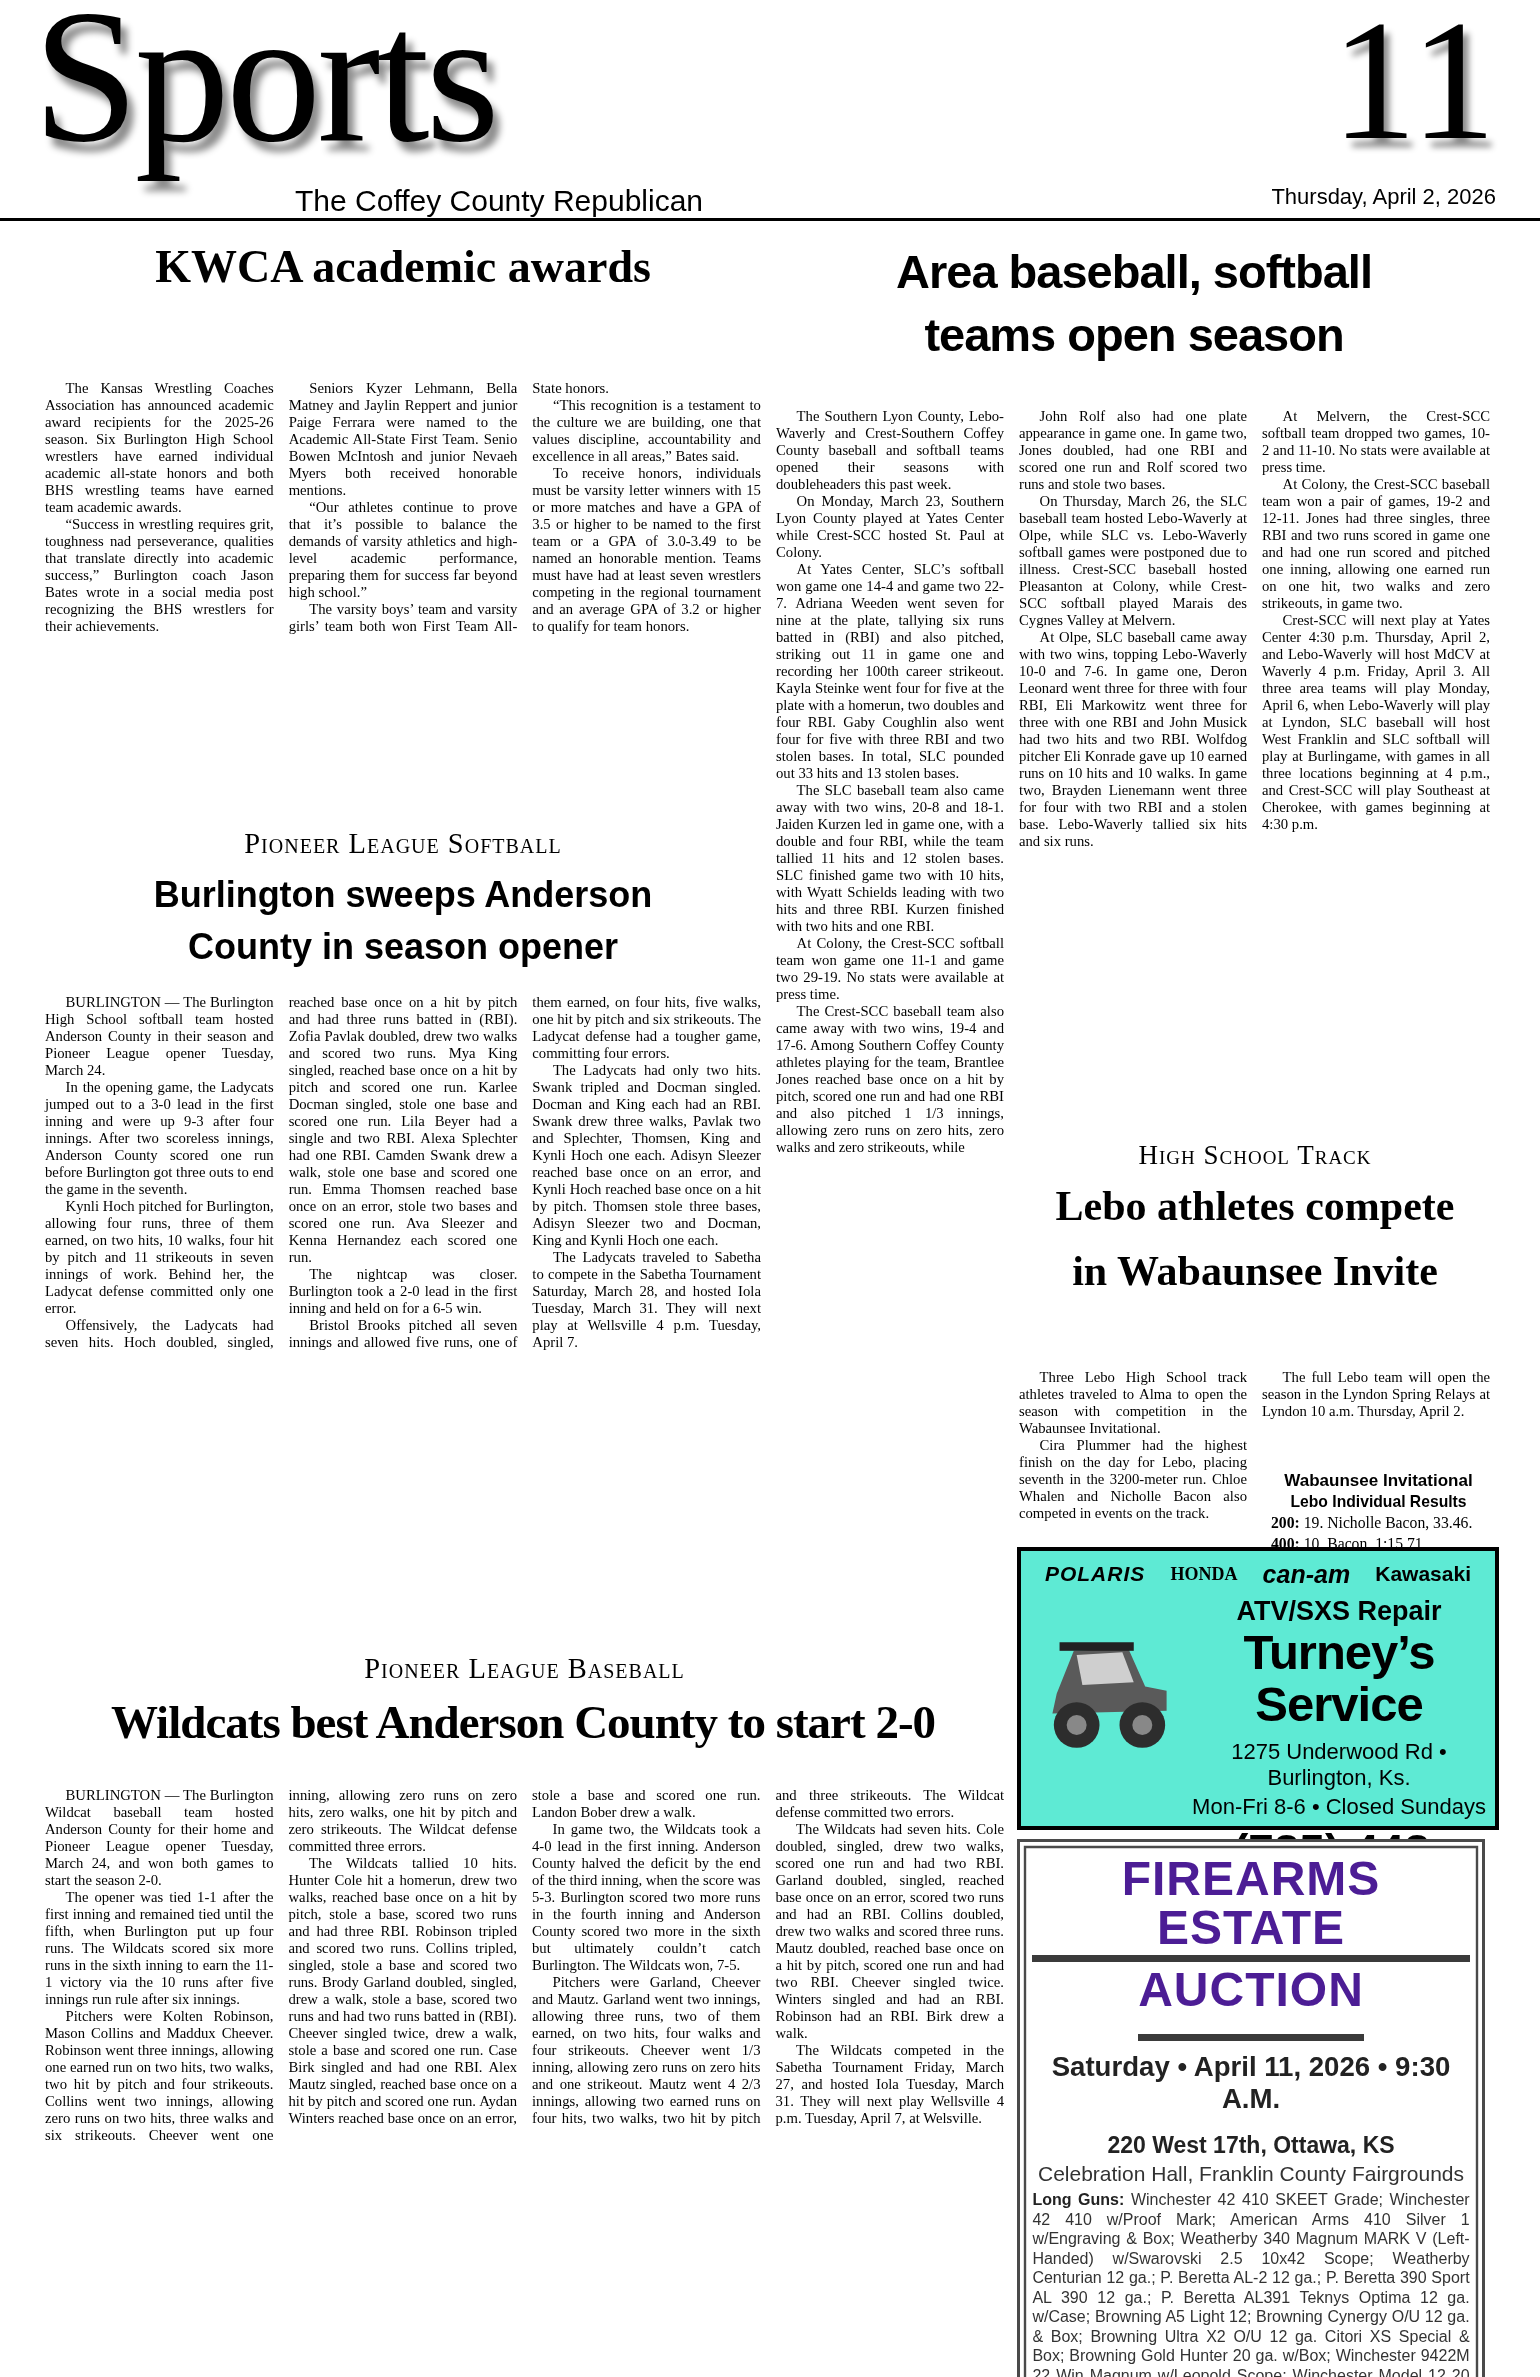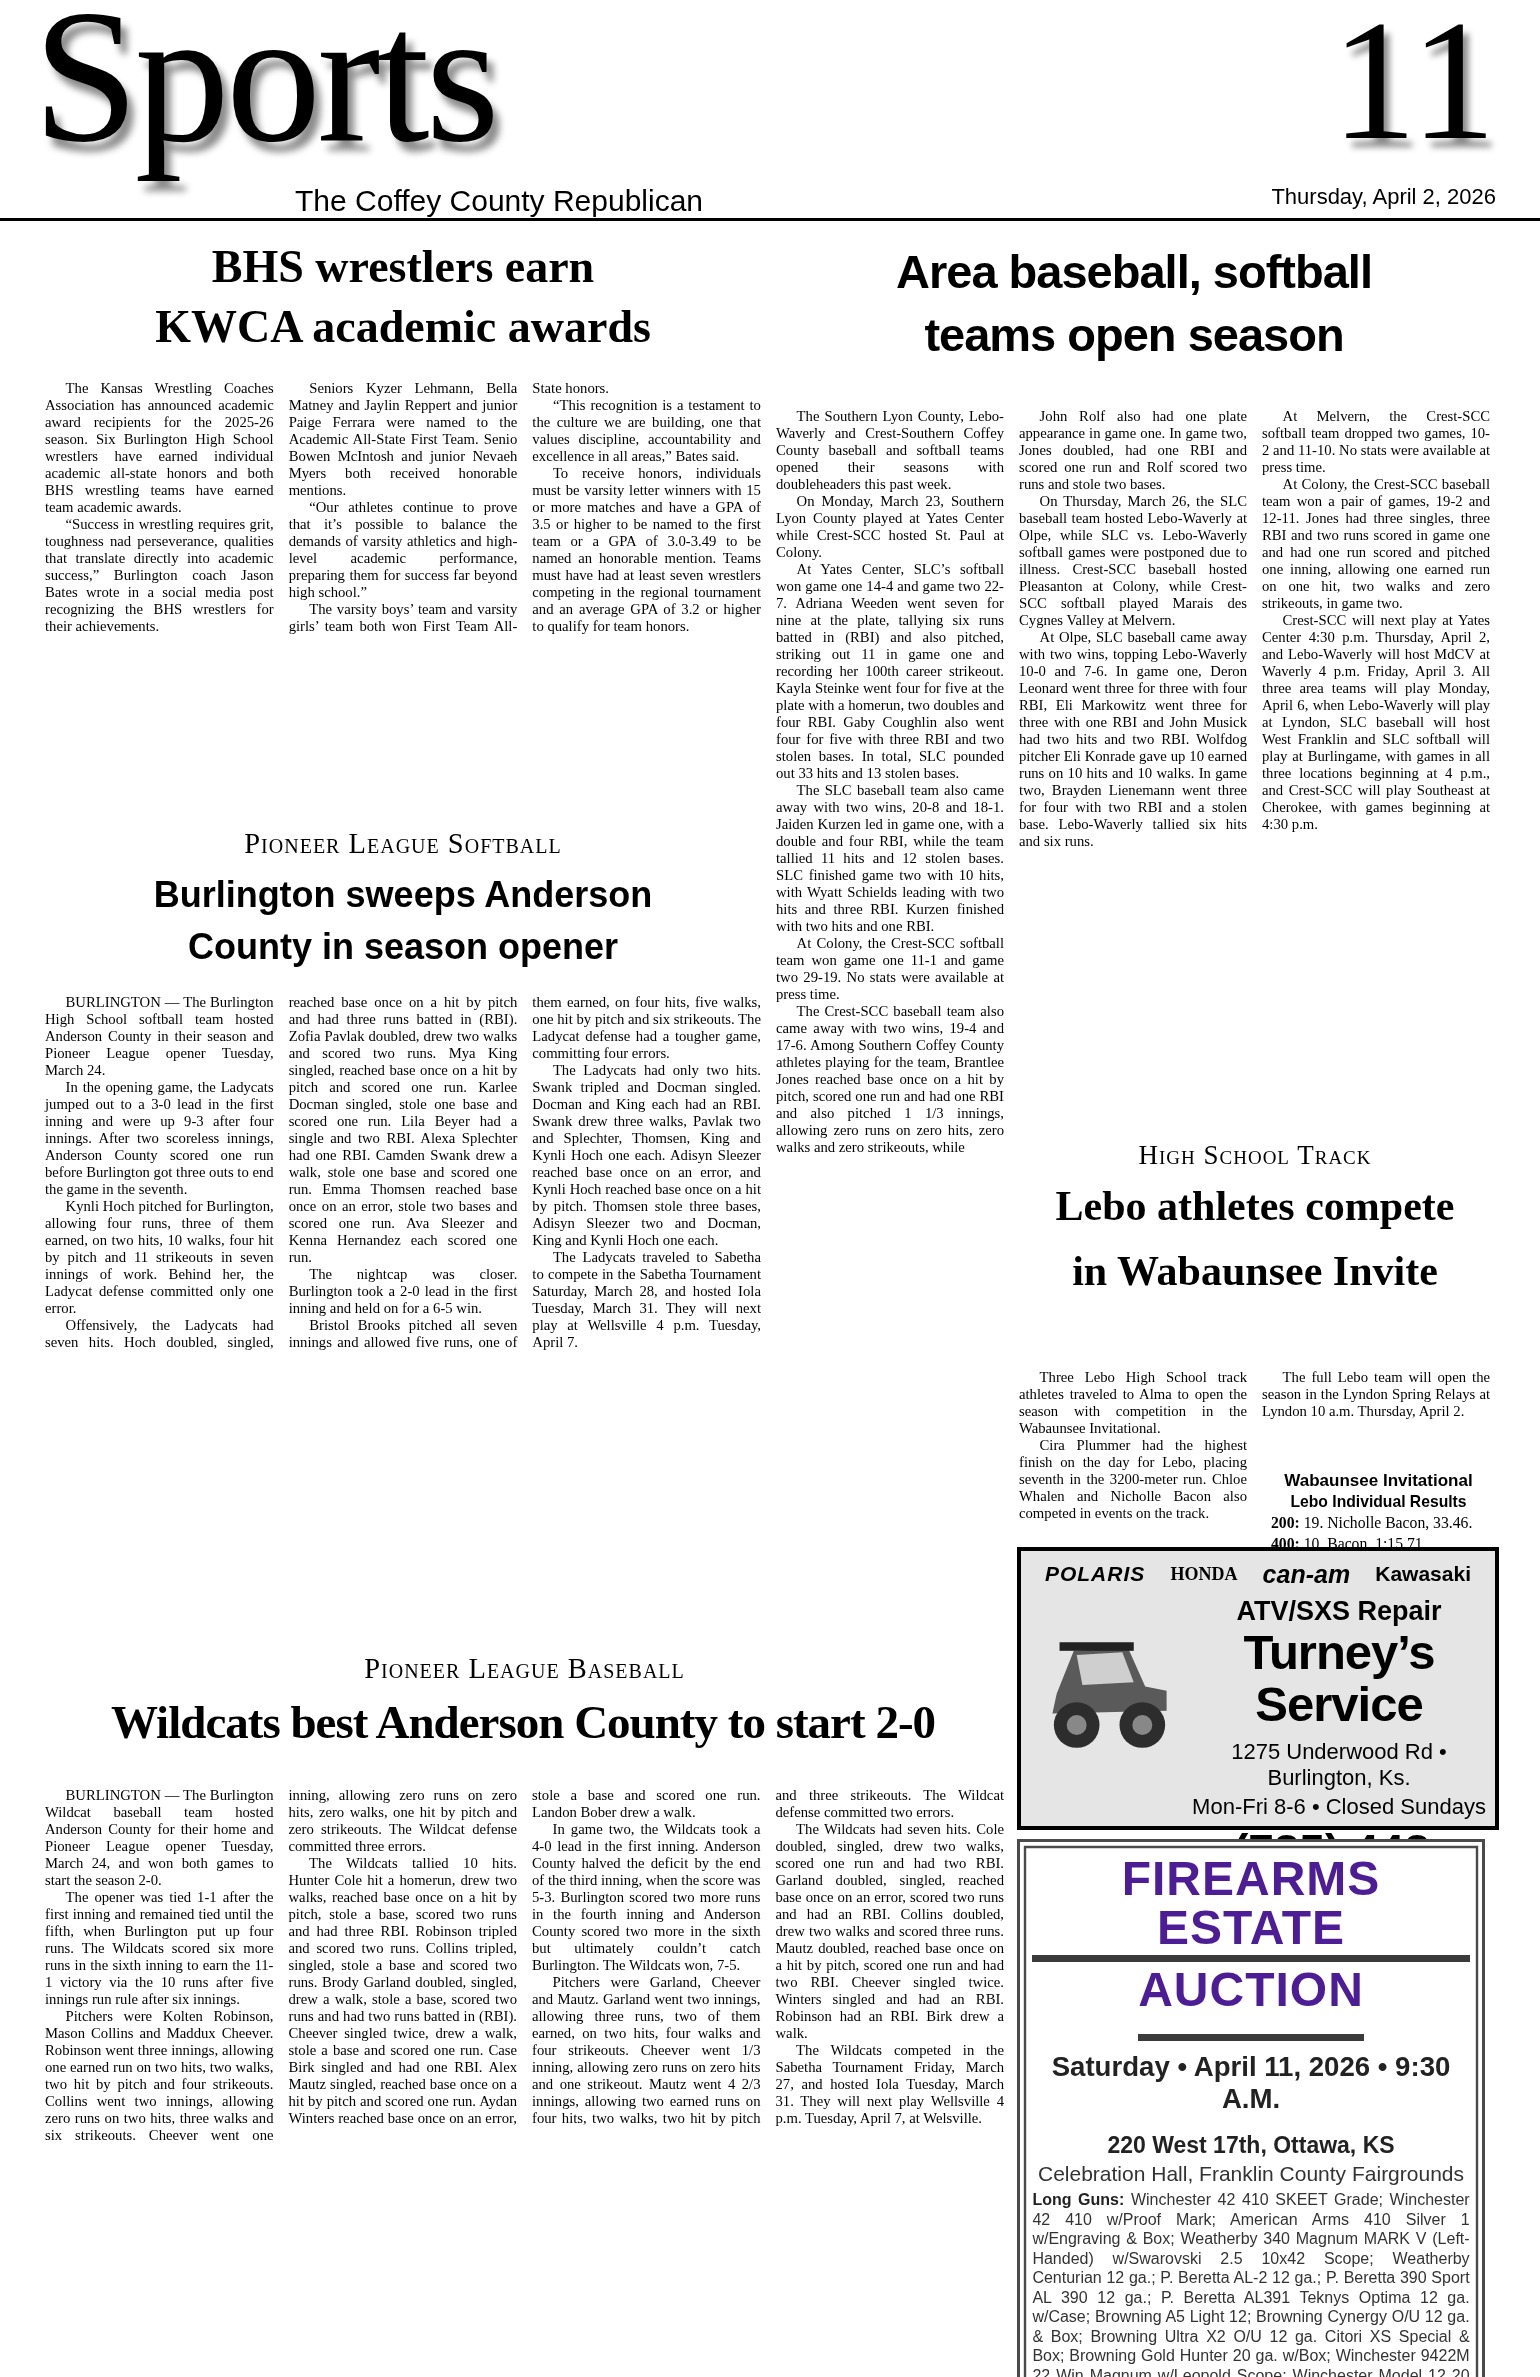--- a/index.html
+++ b/index.html
@@ -28,21 +28,21 @@
   .cols4{column-count:4;column-gap:15px;}
   .bodycol{width:228px;}
 
   
   .res-title{font-family:"Liberation Sans",sans-serif;font-weight:bold;text-align:center;
              font-size:17px;line-height:21px;}
   .res-line{font-family:Liberation Serif, serif;font-size:15.7px;line-height:21px;text-align:left;}
   .res-line .b{font-weight:bold;}
 
   
-  #turney{left:1017px;top:1547px;width:474px;height:275px;border:4.3px solid #000;background:#e5e5e5;}
+  #turney{left:1017px;top:1547px;width:474px;height:275px;border:4.3px solid #000;background:#5eead4;}
   .t-logos{display:flex;justify-content:space-around;align-items:center;
            font-family:"Liberation Sans",sans-serif;font-weight:bold;}
   
   #auction{left:1017px;top:1839px;width:468px;height:1045px;border:3.8px solid #4a4a4a;
            box-shadow:inset 0 0 0 3.8px #fff,inset 0 0 0 6.2px #4a4a4a;background:#fff;
            font-family:"Liberation Sans",sans-serif;color:#222;padding:13.3px 12.4px;box-sizing:border-box;}
   .auc-h{color:#4c1d95;font-weight:bold;text-align:center;font-size:48px;line-height:1.02;
          letter-spacing:1px;}
   .auc-par{font-size:16px;line-height:19.5px;text-align:justify;margin:0;color:#333;}
   .auc-par .b{font-weight:bold;color:#222;}
@@ -53,21 +53,20 @@
 
 <div id="page">
 
   <div class="abs" id="masthead-title">Sports</div>
   <div class="abs" id="masthead-page">11</div>
   <div class="abs" id="masthead-paper">The Coffey County Republican</div>
   <div class="abs" id="masthead-date">Thursday, April 2, 2026</div>
   <div class="abs" id="masthead-rule"></div>
 
   <div class="abs headline-serif" style="left:45px;top:237px;width:716px;font-size:46px;line-height:1.3;">
-    <div>BHS wrestlers earn</div>
     <div>KWCA academic awards</div>
   </div>
   <div class="abs body-cols cols3" style="left:45px;top:380px;width:716px;height:625px;">
       <p>The Kansas Wrestling Coaches Association has announced academic award recipients for the 2025-26 season. Six Burlington High School wrestlers have earned individual academic all-state honors and both BHS wrestling teams have earned team academic awards.</p>
       <p>“Success in wrestling requires grit, toughness nad perseverance, qualities that translate directly into academic success,” Burlington coach Jason Bates wrote in a social media post recognizing the BHS wrestlers for their achievements.</p>
       <p>Seniors Kyzer Lehmann, Bella Matney and Jaylin Reppert and junior Paige Ferrara were named to the Academic All-State First Team. Senio Bowen McIntosh and junior Nevaeh Myers both received honorable mentions.</p>
       <p>“Our athletes continue to prove that it’s possible to balance the demands of varsity athletics and high-level academic performance, preparing them for success far beyond high school.”</p>
       <p>The varsity boys’ team and varsity girls’ team both won First Team All-State honors.</p>
       <p>“This recognition is a testament to the culture we are building, one that values discipline, accountability and excellence in all areas,” Bates said.</p>
       <p>To receive honors, individuals must be varsity letter winners with 15 or more matches and have a GPA of 3.5 or higher to be named to the first team or a GPA of 3.0-3.49 to be named an honorable mention. Teams must have had at least seven wrestlers competing in the regional tournament and an average GPA of 3.2 or higher to qualify for team honors.</p>

